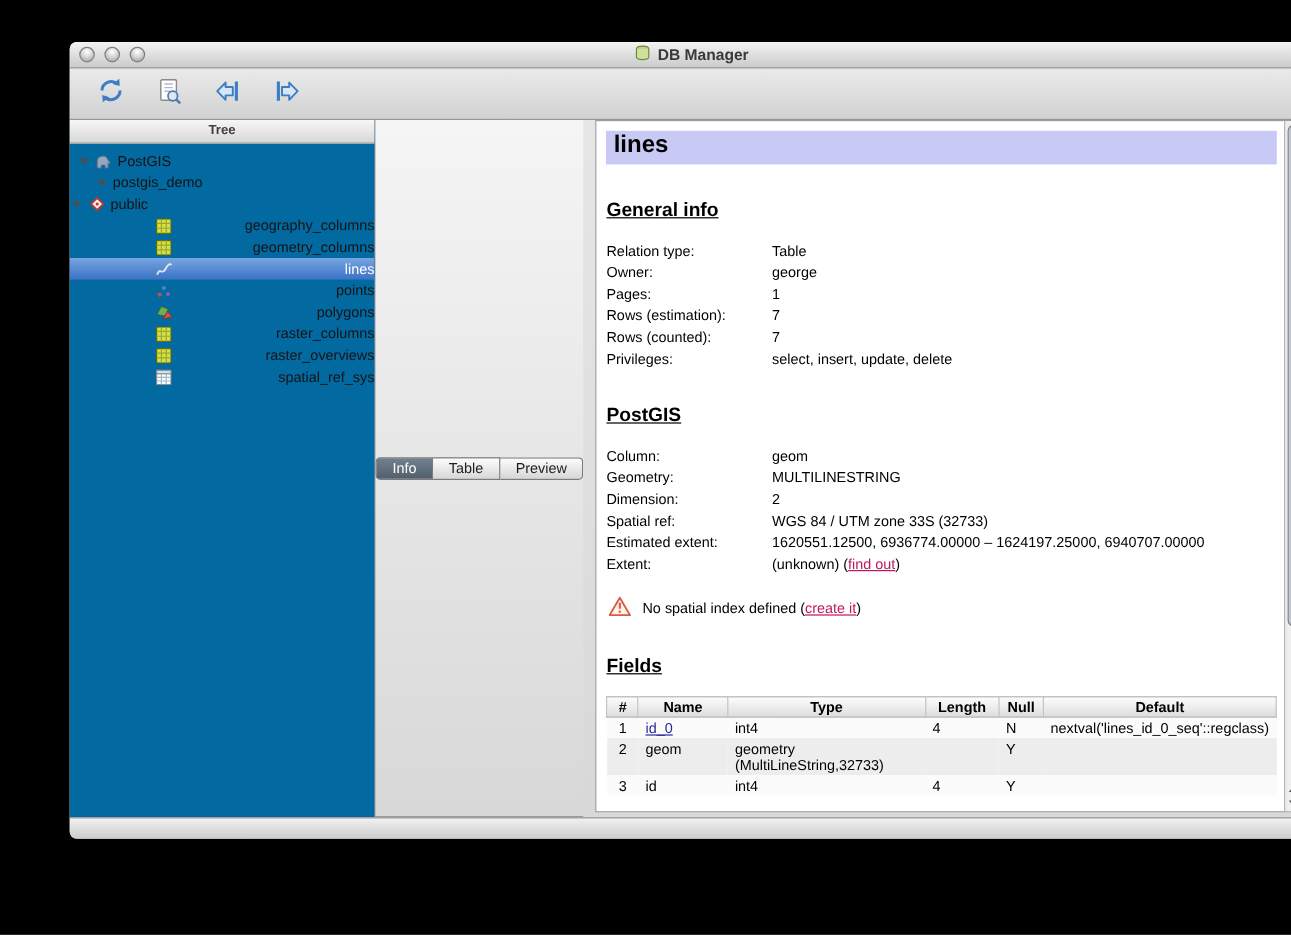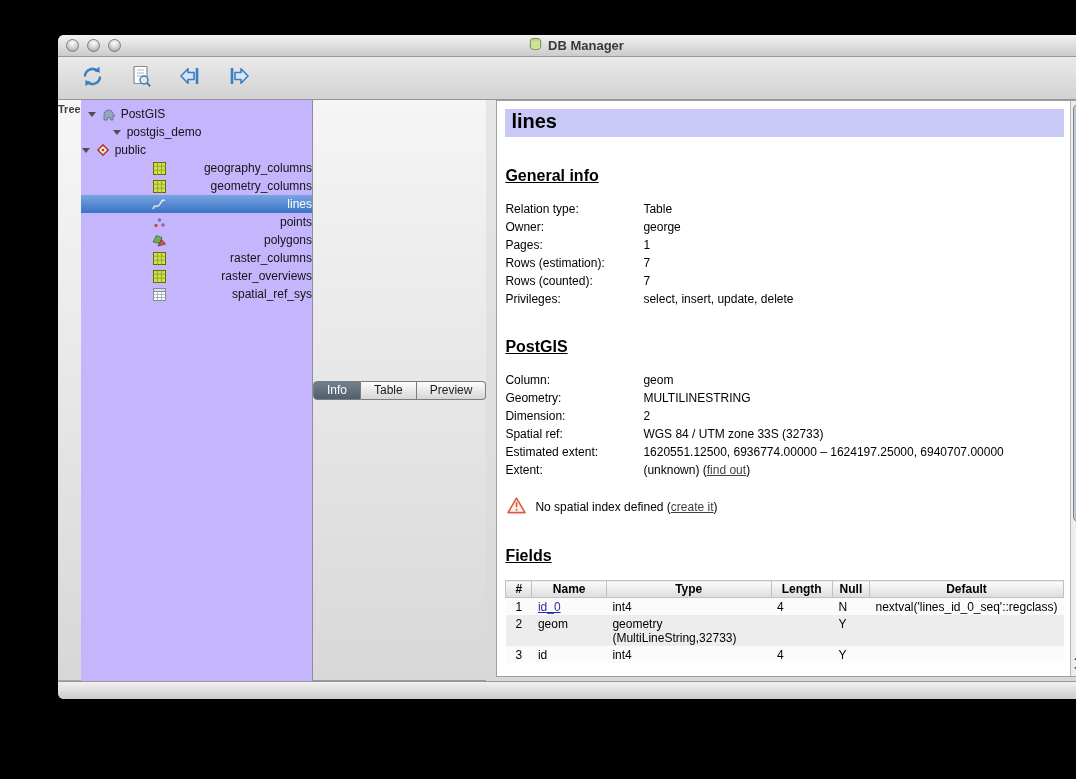--- a/index.html
+++ b/index.html
@@ -39,33 +39,33 @@
     background: linear-gradient(#eaeaea, #d2d2d2);
     border-bottom: 1px solid #969696;
     display: flex; align-items: center; padding-left: 16px; gap: 13px;
   }
   .tool-btn { width: 36px; height: 34px; display: flex; align-items: center; justify-content: center; border-radius: 4px; }
 
   
   .main { flex: 1; display: flex; min-height: 0; position: relative; }
   .splitter { position: absolute; left: 253px; top: 0; width: 5px; height: 100%; z-index: 5; }
 
-  .left-panel { flex: 0 0 255px; display: flex; flex-direction: row; background: #c4b5fd; border-right: 1px solid #8f8f8f; min-height: 0; }
+  .left-panel { flex: 0 0 255px; display: flex; flex-direction: column; background: #0369a1; border-right: 1px solid #8f8f8f; min-height: 0; }
   .panel-header {
     flex: 0 0 20px; background: linear-gradient(#f7f7f7, #d7d7d7);
     border-bottom: 1px solid #a6a6a6;
     font-size: 11px; font-weight: bold; color: #404040; text-align: center; line-height: 19px;
   }
   .tree { flex: 1; padding-top: 5px; overflow: hidden; }
   .tree-row { height: 18px; display: flex; align-items: center; font-size: 12px; color: #141414; gap: 4px; white-space: nowrap; }
   .twisty { width: 11px; height: 11px; display: inline-flex; align-items: center; justify-content: center; flex: none; }
   .twisty::after { content: ""; border-left: 4px solid transparent; border-right: 4px solid transparent; border-top: 5px solid #4e4e4e; }
   .ticon { width: 15px; height: 14px; display: inline-flex; align-items: center; justify-content: center; flex: none; }
   .lvl0 { padding-left: 6px; }
-  .lvl1 { padding-left: 31px; }
+  .lvl1 { padding-left: 21px; }
   .lvl2 { }
   .lvl3 { padding-left: 71px; justify-content: space-between; }
   .tree-row.selected { background: linear-gradient(#77a5e1, #3a72c4); color: #fff; }
 
   
   .right-panel { flex: 1; display: flex; flex-direction: row; min-width: 0; background: linear-gradient(#e6e6e6, #d8d8d8); }
   .tab-row {
     flex: 0 0 23px; display: flex; align-items: center; justify-content: center;
     background: linear-gradient(#f5f5f5, #d8d8d8); border-bottom: 1px solid #999;
   }
@@ -93,21 +93,21 @@
   .scroll-arrow span { width: 0; height: 0; border-left: 4px solid transparent; border-right: 4px solid transparent; }
   .scroll-arrow.up span { border-bottom: 5px solid #555; }
   .scroll-arrow.down span { border-top: 5px solid #555; }
 
   
   .doc-title { background: #c9c9f5; font-size: 20px; font-weight: bold; padding: 1px 6px 4px; margin-bottom: 16px; }
   .section-heading { font-size: 16px; font-weight: bold; margin: 30px 0 15px; text-decoration: underline; }
   .kv { display: flex; font-size: 12px; line-height: 18px; }
   .kv .k { flex: 0 0 138px; }
   .kv .v { flex: 1; min-width: 0; }
-  .link { color: #404040; text-decoration: underline; cursor: pointer; }
+  .link { color: #be185d; text-decoration: underline; cursor: pointer; }
   .warning-row { display: flex; align-items: center; gap: 9px; margin: 18px 0 0 2px; font-size: 12px; }
 
   .fields-table { border-collapse: collapse; width: 100%; font-size: 12px; margin-top: 10px; }
   .fields-table th {
     background: linear-gradient(#fbfbfb, #dddddd); border: 1px solid #c2c2c2;
     font-weight: bold; padding: 1px 4px; text-align: center; height: 17px;
   }
   .fields-table td { padding: 2px 6px 1px; vertical-align: top; }
   .fields-table tbody tr:nth-child(odd) { background: #fbfbfb; }
   .fields-table tbody tr:nth-child(even) { background: #ededed; }

